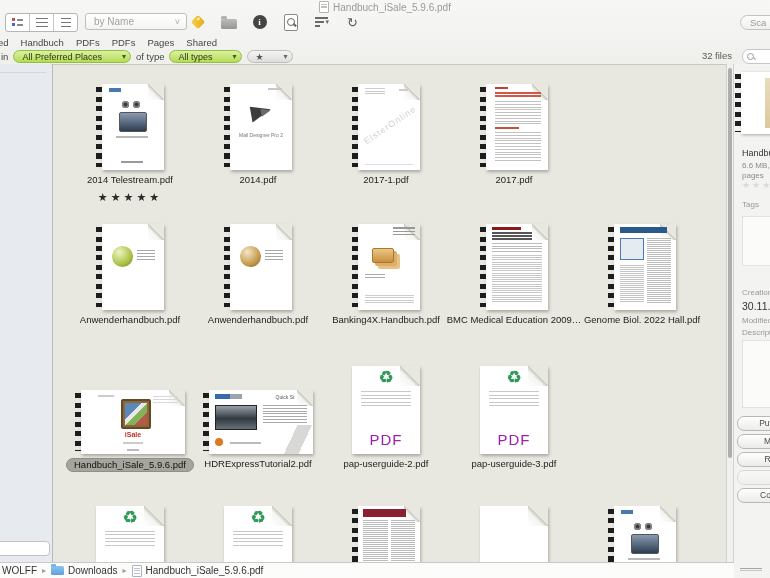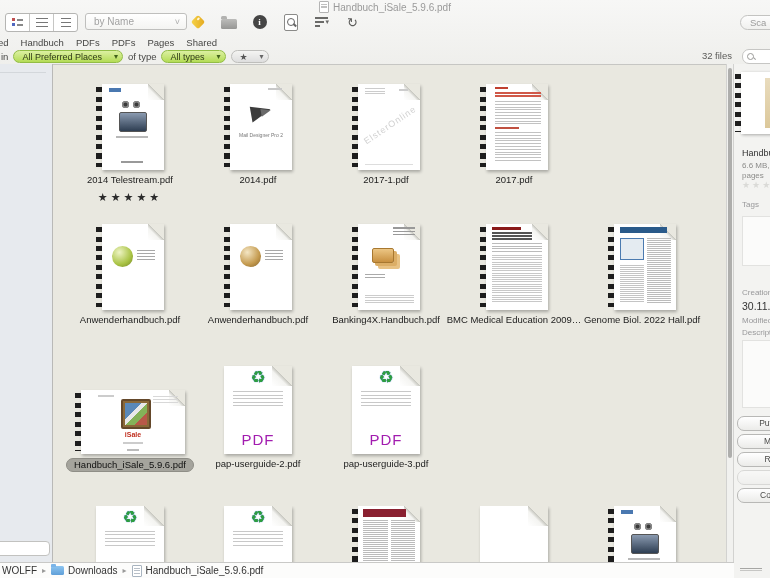--- a/index.html
+++ b/index.html
@@ -52,21 +52,21 @@
     background:linear-gradient(#fdfdfd,#f0f0ee);font-size:9.5px;color:#9b9b9b;line-height:14px;padding-left:9px;box-sizing:border-box;}
 
   
   .filterbar{position:absolute;left:0;top:36px;right:0;height:12px;display:flex;gap:12px;align-items:center;margin-left:-2px;}
   .filter-item{font-size:9.5px;color:#474745;white-space:nowrap;}
 
   
   .scopebar{position:absolute;left:1px;top:49px;right:0;height:14px;display:flex;align-items:center;gap:5px;}
   .scope-label{font-size:9.5px;color:#474745;}
   .capsule{position:relative;height:13px;border-radius:7px;font-size:9px;color:#2f3a18;line-height:12px;
-    padding:0 20px 0 8px;border:1px solid #92bd46;background:linear-gradient(#dcf0a2,#b4dc56);white-space:nowrap;box-sizing:border-box;}
+    padding:0 28px 0 8px;border:1px solid #92bd46;background:linear-gradient(#dcf0a2,#b4dc56);white-space:nowrap;box-sizing:border-box;}
   .capsule:after{content:"\25BE";position:absolute;right:4px;top:0;font-size:8px;color:#41611a;}
   .capsule.gray{border:1px solid #bebebb;background:linear-gradient(#f4f4f2,#dedeaa0);background:linear-gradient(#f4f4f2,#dedede);color:#555;}
   .capsule.gray:after{color:#666;}
   .file-count{position:absolute;right:38px;top:1px;font-size:9.5px;color:#5a5a58;}
   .search-top{position:absolute;right:-30px;top:0;width:56px;height:13px;border:1px solid #c6c6c4;border-radius:7px;background:#fff;}
   .mag{position:absolute;left:4px;top:2.5px;width:5px;height:5px;border:1.2px solid #9a9a98;border-radius:50%;}
   .mag:after{content:"";position:absolute;left:4.5px;top:4.5px;width:3px;height:1.3px;background:#9a9a98;transform:rotate(45deg);}
 
   
   .leftpanel{position:absolute;left:0;top:64px;width:53px;bottom:16px;background:#e7eaee;border-right:1px solid #b9b9b7;box-sizing:border-box;}
@@ -360,20 +360,36 @@
    <div class="abs" style="background:repeating-linear-gradient(to bottom,#d8d8d8 0 1px,transparent 1px 3px);right:7%;top:9%;width:24%;height:9px;"></div>
    <div class="frame" style="left:38%;top:14%;width:22px;height:22px;">
               <div class="panes"></div>
             </div>
    <div class="cap" style="top:64%;left:0;right:0;color:#c03020;font-weight:bold;font-size:7px;">iSale</div>
    <div class="abs" style="left:40%;top:82%;width:20%;height:1.5px;background:#cccccc;"></div>
    <div class="abs" style="left:44%;bottom:5%;width:12%;height:1.5px;background:#bbbbbb;"></div>
           </div>
         </div>
         <div class="flabel sel">Handbuch_iSale_5.9.6.pdf</div>
+      </div>
+      <div class="cell">
+        <div class="icon-wrap">
+          <div class="page landscape">
+            <div class="comb"></div>
+            <div class="dogear"></div>
+   <div class="abs" style="left:6%;top:7%;width:26%;height:5px;background:linear-gradient(90deg,#3a6aaa 55%,#9aa4ac 55%);"></div>
+   <div class="cap" style="top:6%;right:14%;width:22%;font-size:5px;color:#555;text-align:left;">Quick St</div>
+   <div class="abs" style="left:6%;top:24%;width:40%;height:38%;background:linear-gradient(#98a0a8,#303840 55%,#687078);border:1px solid #222;box-sizing:border-box;"></div>
+   <div class="abs" style="background:repeating-linear-gradient(to bottom,#aaaaaa 0 1px,transparent 1px 2.8px);left:52%;top:24%;right:6%;height:30%;"></div>
+   <div class="abs" style="left:6%;bottom:12%;width:8px;height:8px;border-radius:50%;background:#e07820;"></div>
+   <div class="abs" style="left:20%;bottom:15%;width:30%;height:2px;background:#bbbbbb;"></div>
+   <div class="abs" style="right:0;top:55%;width:34%;height:45%;background:linear-gradient(115deg,transparent 40%,#d8d8d6 40% 70%,transparent 70%);"></div>
+          </div>
+        </div>
+        <div class="flabel">HDRExpressTutorial2.pdf</div>
       </div>
       <div class="cell">
         <div class="icon-wrap">
           <div class="page plainp">
             <div class="dogear"></div>
    <div class="recyc">♻</div>
    <div class="abs" style="background:repeating-linear-gradient(to bottom,#c8c8c8 0 1px,transparent 1px 3.5px);left:13%;top:28%;right:13%;height:18%;"></div>
    <div class="pdfword">PDF</div>
           </div>
         </div>

